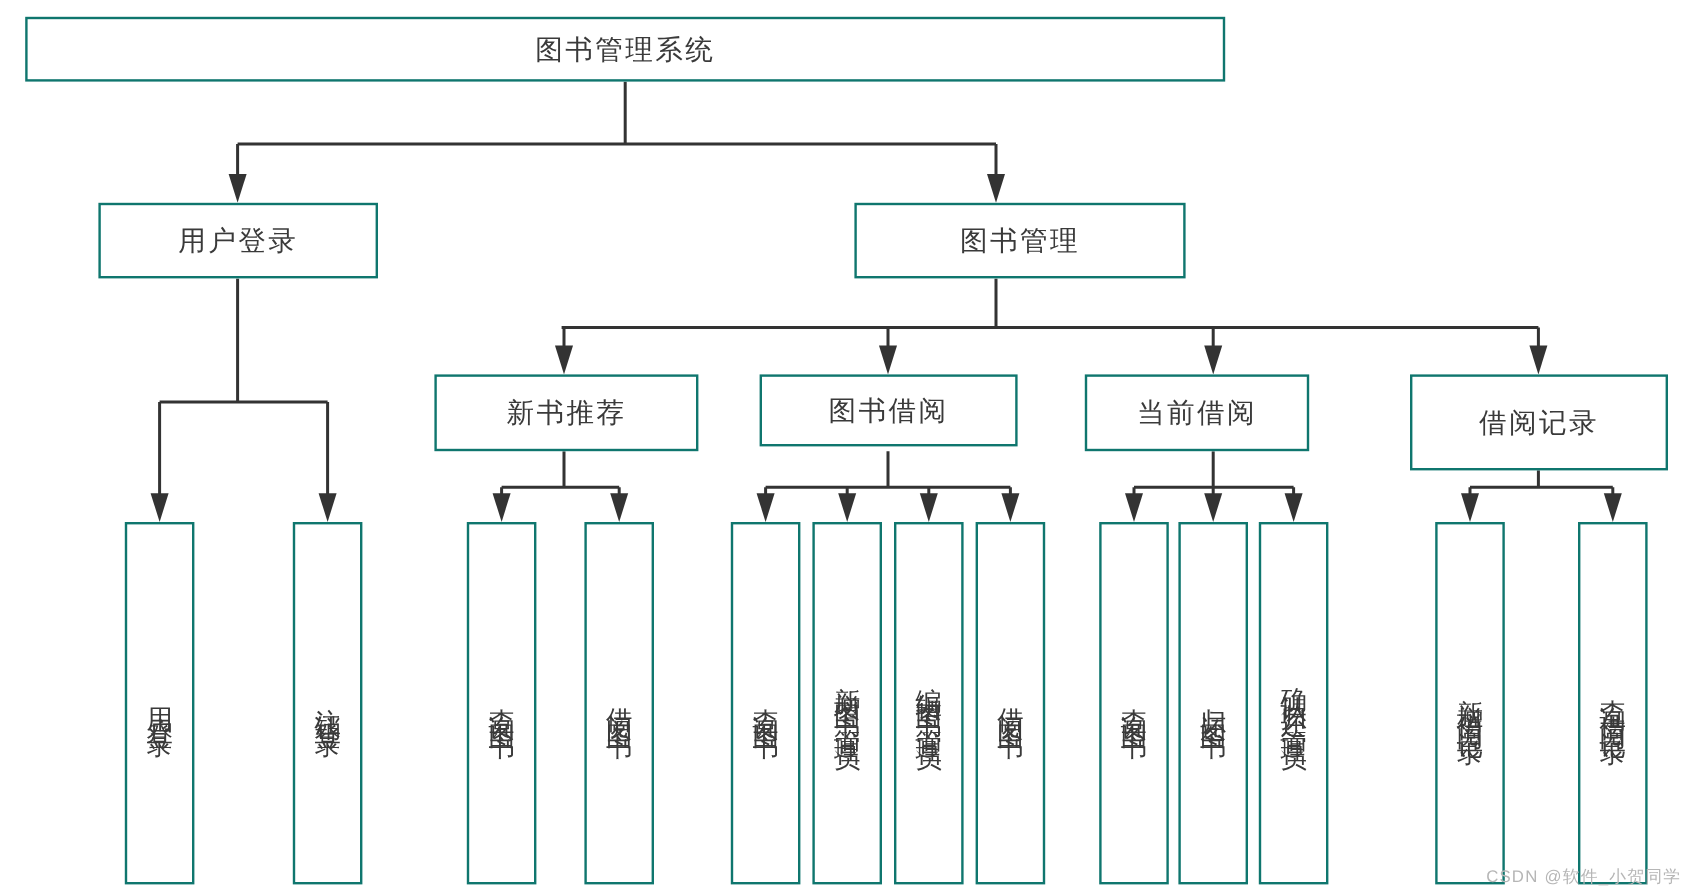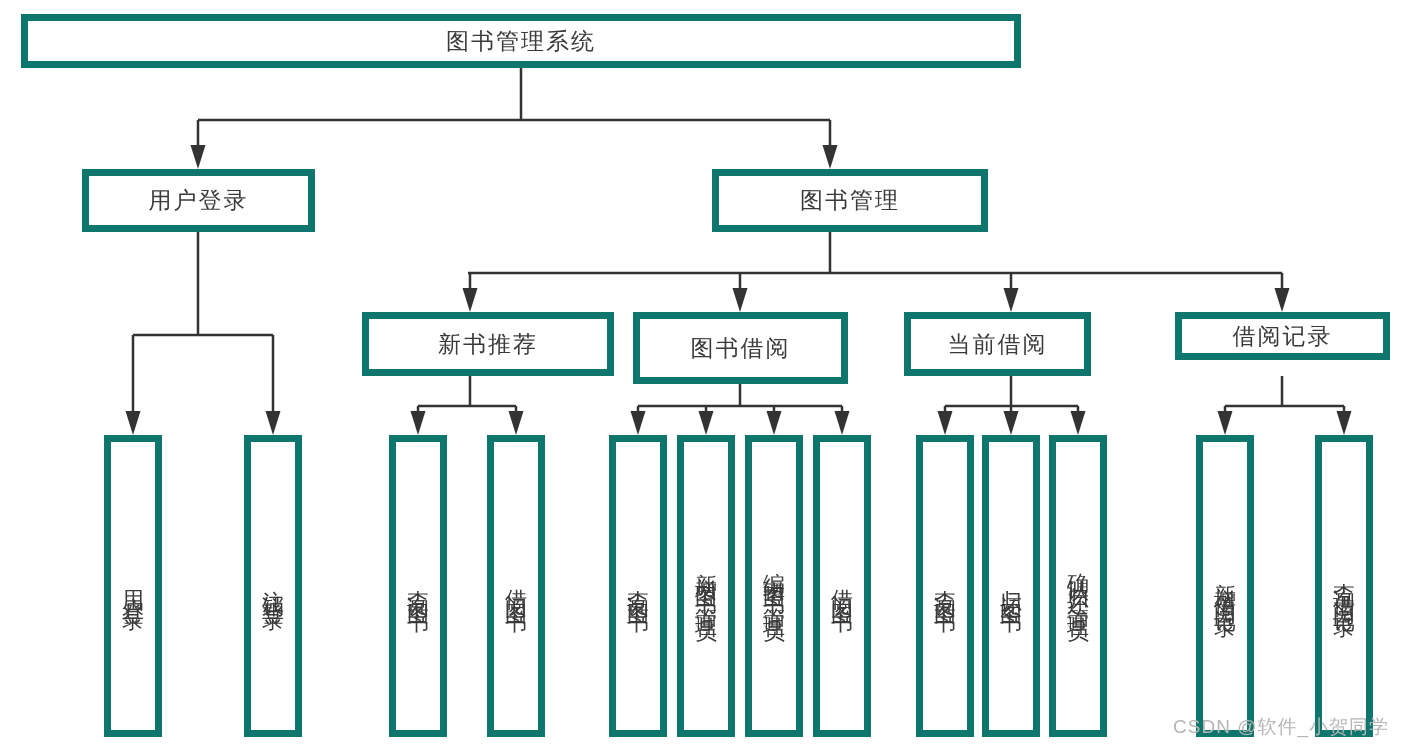--- a/index.html
+++ b/index.html
@@ -4,32 +4,32 @@
 <style>
   html,body{margin:0;padding:0;background:#ffffff;}
   .stage{
     position:relative;width:1405px;height:747px;background:#ffffff;
     font-family:"Liberation Sans", sans-serif;overflow:hidden;
   }
   .wires{position:absolute;left:0;top:0;width:1405px;height:747px;}
   .wires path{stroke:#333333;stroke-width:2.5;fill:none;}
   .wires polygon{fill:#333333;stroke:none;}
   .node{
-    position:absolute;box-sizing:border-box;border:7px solid #0f766e;
+    position:absolute;box-sizing:border-box;border:2px solid #0f766e;
     background:#ffffff;color:#3a3a3a;
     display:flex;align-items:center;justify-content:center;
   }
   .h{font-size:23px;letter-spacing:2px;white-space:nowrap;}
   .v{
     writing-mode:vertical-rl;text-orientation:mixed;
     font-size:22px;letter-spacing:7px;line-height:1;
   }
   .watermark{
-    position:absolute;right:16px;bottom:7px;
-    font-size:19px;letter-spacing:1px;color:#b6b6b6;white-space:nowrap;
+    position:absolute;right:4px;bottom:7px;
+    font-size:14px;letter-spacing:1px;color:#b6b6b6;white-space:nowrap;
   }
 </style>
 </head>
 <body>
 
 <div class="stage">
 
   <svg class="wires" viewBox="0 0 1405 747">
 
     <path d="M521,68 V120 M198,120 H830 M198,120 V150 M830,120 V150"></path>
@@ -64,24 +64,24 @@
     <path d="M1282,376 V406 M1225,406 H1344 M1225,406 V415 M1344,406 V415"></path>
     <polygon points="1217.5,411 1232.5,411 1225,435"></polygon>
     <polygon points="1336.5,411 1351.5,411 1344,435"></polygon>
   </svg>
 
   <div class="node h" style="left:21px;top:14px;width:1000px;height:54px">图书管理系统</div>
 
   <div class="node h" style="left:82px;top:169px;width:233px;height:63px">用户登录</div>
   <div class="node h" style="left:712px;top:169px;width:276px;height:63px">图书管理</div>
 
-  <div class="node h" style="left:362px;top:312px;width:252px;height:64px">新书推荐</div>
-  <div class="node h" style="left:633px;top:312px;width:215px;height:72px">图书借阅</div>
+  <div class="node h" style="left:362px;top:312px;width:220px;height:64px">新书推荐</div>
+  <div class="node h" style="left:633px;top:312px;width:215px;height:60px">图书借阅</div>
   <div class="node h" style="left:904px;top:312px;width:187px;height:64px">当前借阅</div>
-  <div class="node h" style="left:1175px;top:312px;width:215px;height:48px">借阅记录</div>
+  <div class="node h" style="left:1175px;top:312px;width:215px;height:80px">借阅记录</div>
 
   <div class="node v" style="left:104px;top:435px;width:58px;height:302px">用户登录</div>
   <div class="node v" style="left:244px;top:435px;width:58px;height:302px">注销登录</div>
 
   <div class="node v" style="left:389px;top:435px;width:58px;height:302px">查询图书</div>
   <div class="node v" style="left:487px;top:435px;width:58px;height:302px">借阅图书</div>
 
   <div class="node v" style="left:609px;top:435px;width:58px;height:302px">查询图书</div>
   <div class="node v" style="left:677px;top:435px;width:58px;height:302px">新增图书（管理员）</div>
   <div class="node v" style="left:745px;top:435px;width:58px;height:302px">编辑图书（管理员）</div>

